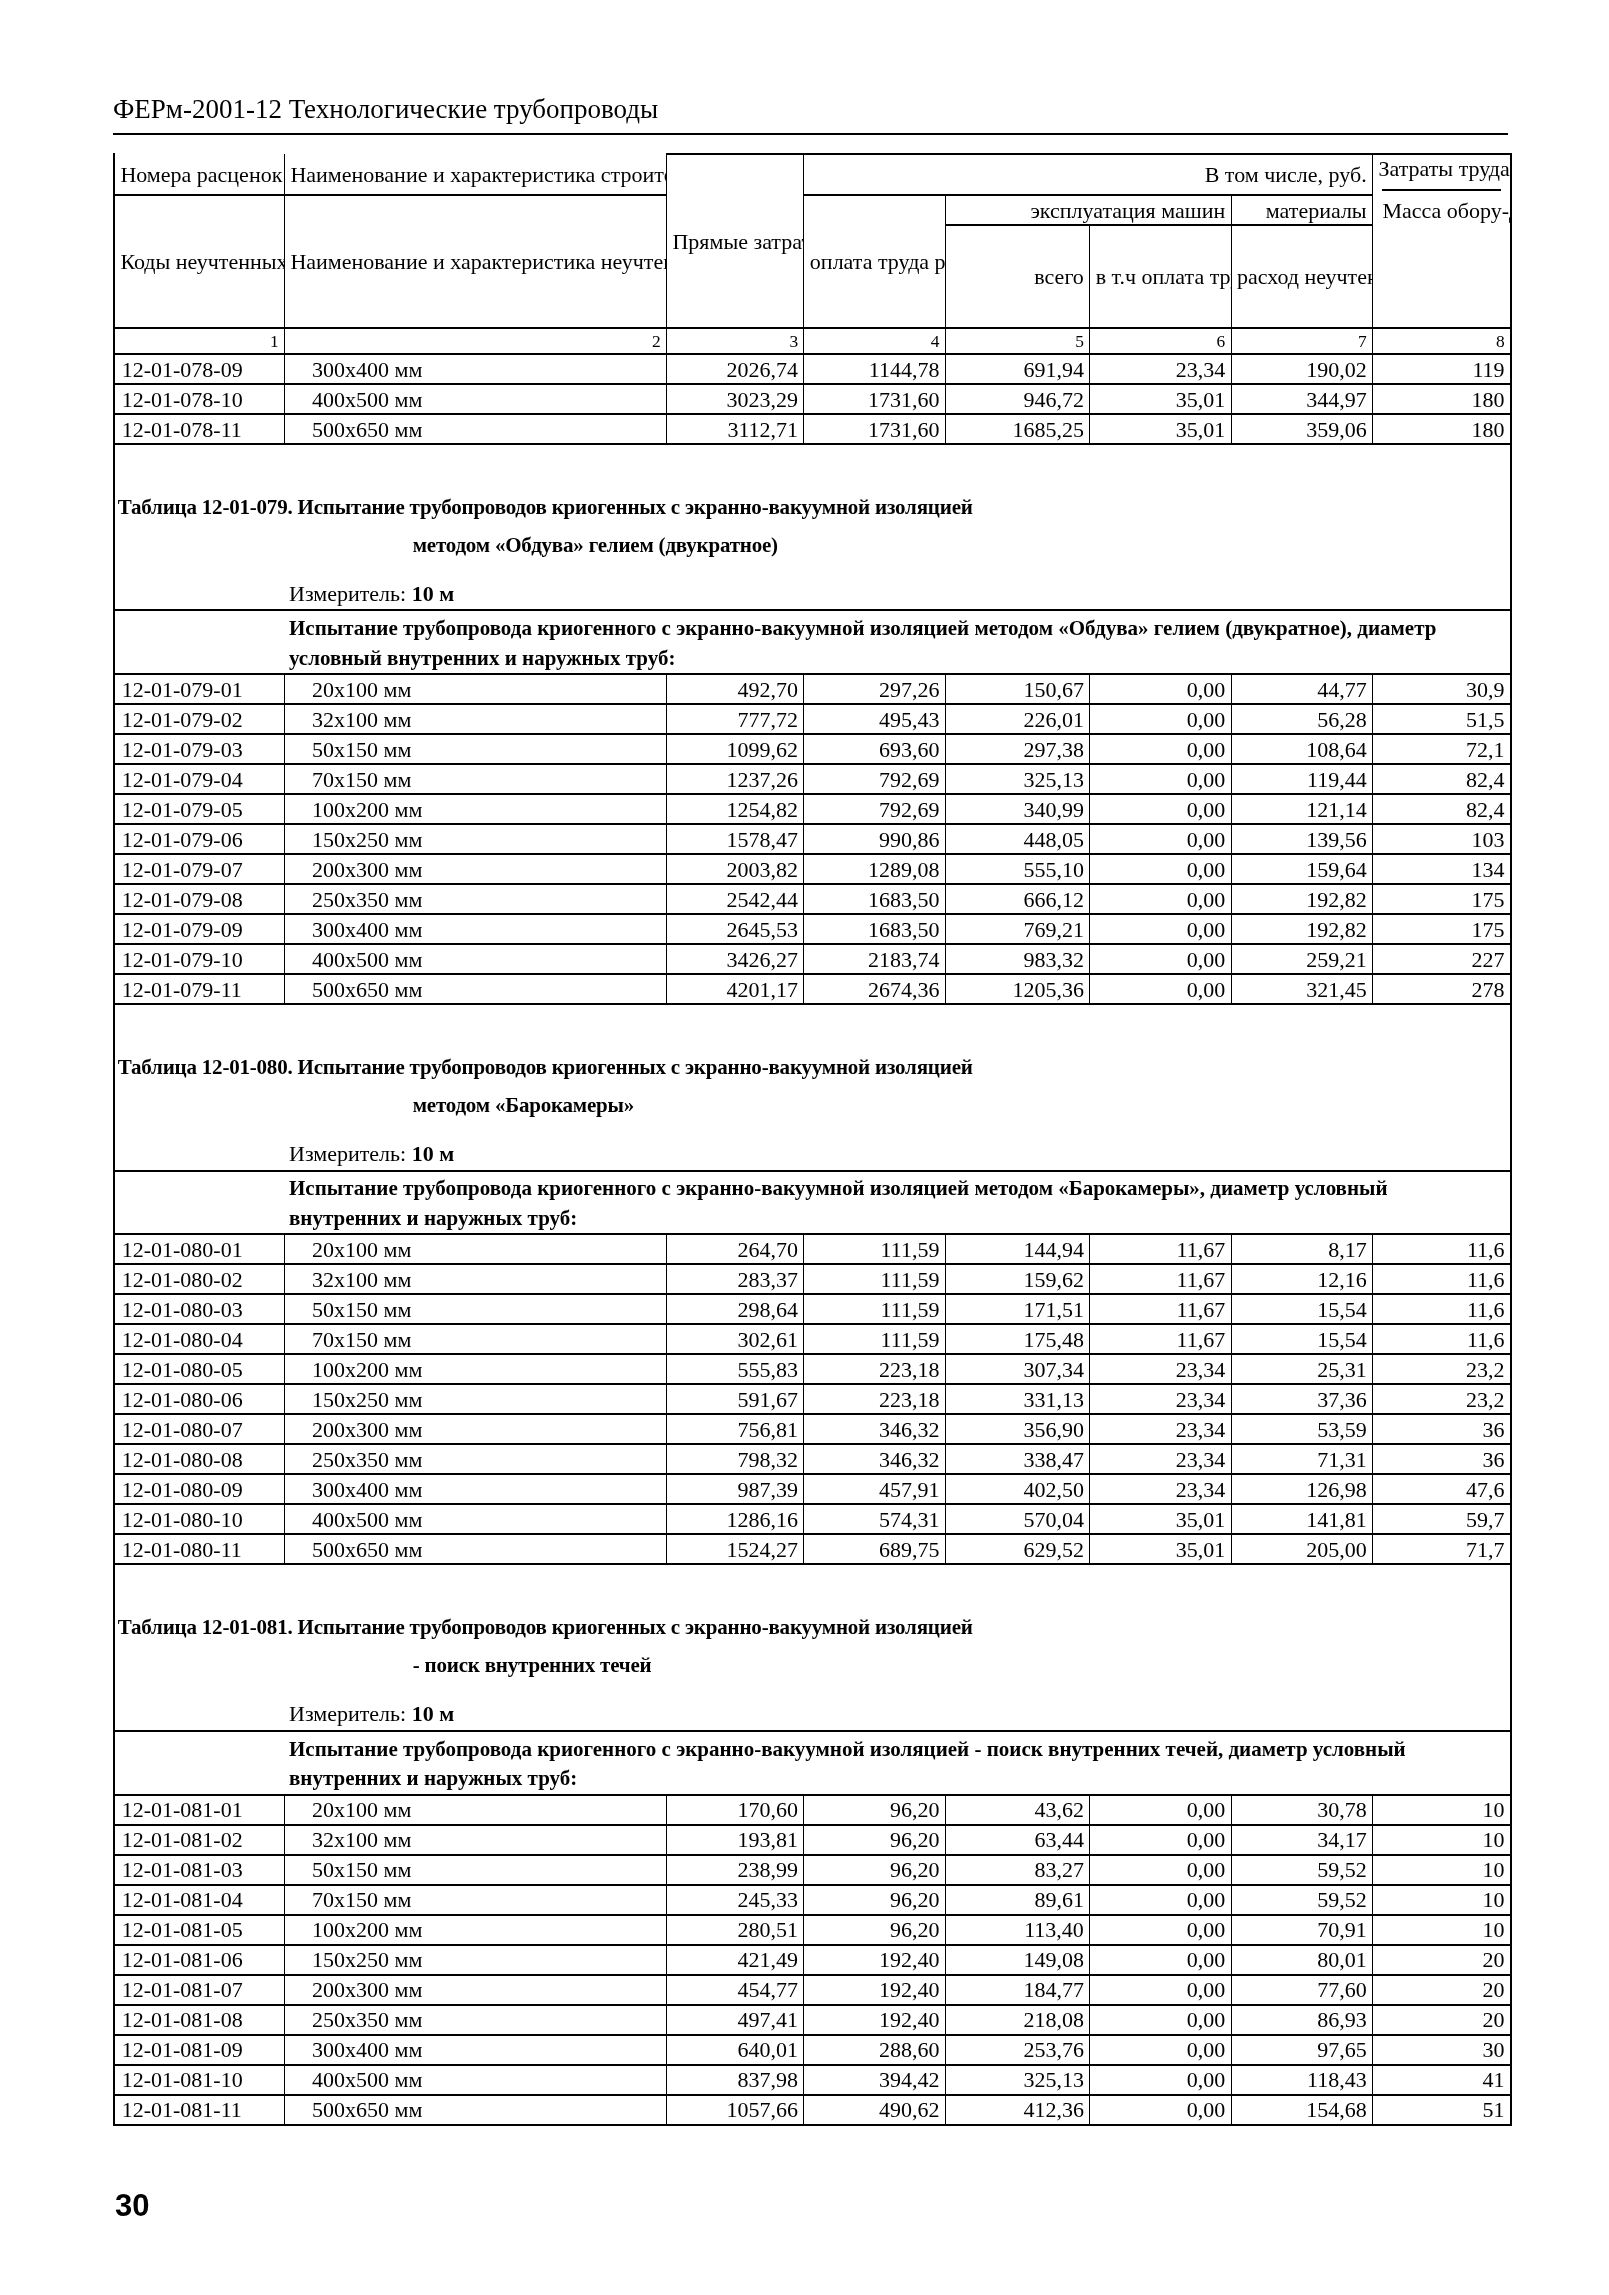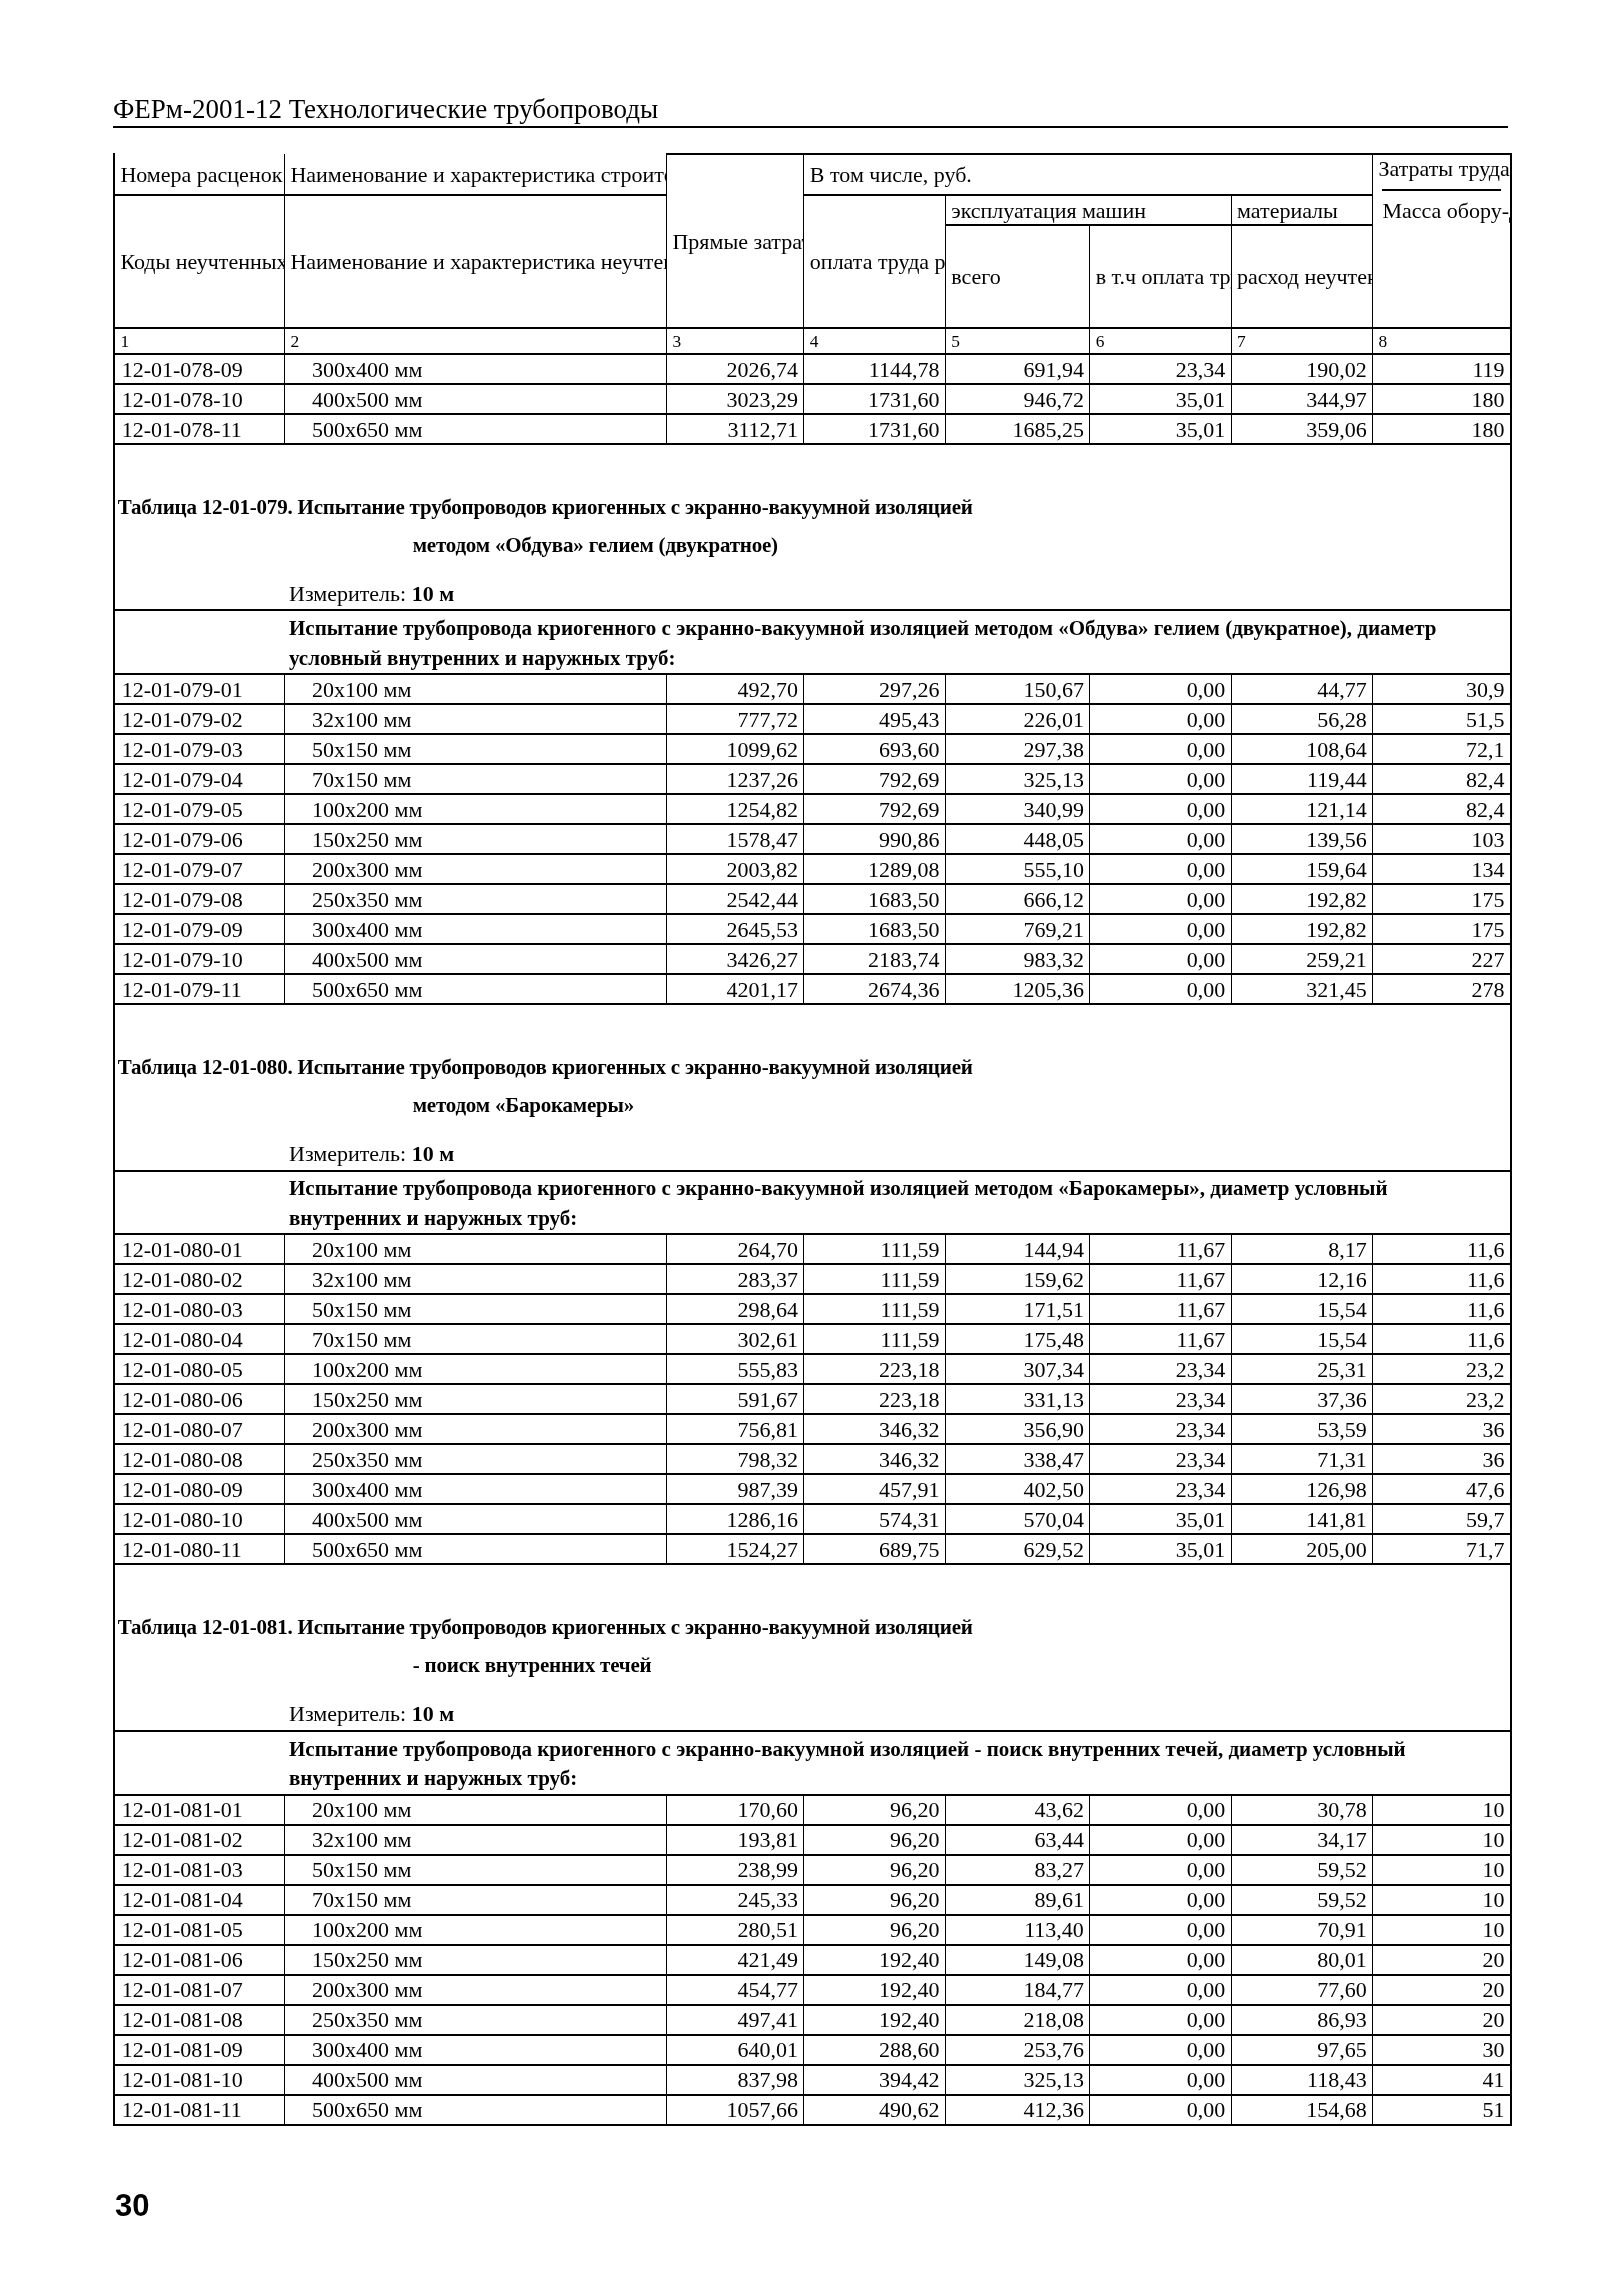--- a/index.html
+++ b/index.html
@@ -1,28 +1,28 @@
 <!DOCTYPE html>
 <html style="font-size:10.7px"><head>
 <meta charset="utf-8">
 <style>
   html, body { margin: 0; padding: 0; background: #ffffff; }
   body { width: 1609px; height: 2295px; position: relative; font-family: "Liberation Serif", "DejaVu Serif", serif; color: #000; }
-  .page-header { position: absolute; left: 113px; top: 94px; width: 1395px; border-bottom: 2px solid #000; font-size: 27px; line-height: 31px; padding-bottom: 1px; }
+  .page-header { position: absolute; left: 113px; top: 94px; width: 1395px; border-bottom: 2px solid #000; font-size: 27px; line-height: 31px; padding-bottom: 8px; }
   .sheet { position: absolute; left: 113px; top: 153px; width: 1395px; border-left: 2px solid #000; border-right: 2px solid #000; }
   table.grid { border-collapse: collapse; width: 100%; table-layout: fixed; }
   table.grid td { border: 1.3px solid #000; padding: 0 5.4px; font-size: 22px; height: 28px; line-height: 27px; white-space: nowrap; overflow: hidden; }
   table.grid td.code { text-align: left; padding-left: 6.7px; }
   table.grid td.name { text-align: left; padding-left: 27px; }
   table.grid td.num { text-align: right; }
   table.grid tr:first-child td { border-top: none; }
   table.grid td:first-child { border-left: none; }
   table.grid td:last-child { border-right: none; }
   table.grid tr.data td { border-bottom: 2.7px solid #000; }
-  .hdr td { font-size: 14.8px; line-height: 17.4px; text-align: left; vertical-align: middle; padding: 1.3px 2.7px; white-space: normal; height: auto; }
+  .hdr td { font-size: 14.8px; line-height: 17.4px; text-align: right; vertical-align: middle; padding: 1.3px 2.7px; white-space: normal; height: auto; }
   .hdr .colnum td { font-size: 17.4px; height: 24px; line-height: 23px; border-top: 2.7px solid #000; border-bottom: 2.7px solid #000; }
   .mass-split { border-top: 2px solid #000; margin: 6.7px 4px 4px; padding-top: 6.7px; }
   .spacer { height: 28px; }
   .table-title { font-weight: bold; font-size: 21px; line-height: 38px; padding: 14.8px 0 0 2.7px; white-space: nowrap; letter-spacing: -0.2px; }
   .table-title .l2 { display: block; padding-left: 295px; }
   .meter { font-size: 22px; padding: 16px 0 2.7px 174px; line-height: 27px; border-bottom: 2.7px solid #000; }
   .meter b { font-weight: bold; }
   .section-desc { font-weight: bold; font-size: 21px; line-height: 29.5px; padding: 2.7px 6.7px 0 174px; border-bottom: 2.7px solid #000; }
   .page-number { position: absolute; left: 115px; top: 2188px; font-size: 31px; font-weight: bold; font-family: "Liberation Sans", sans-serif; }
 </style>

